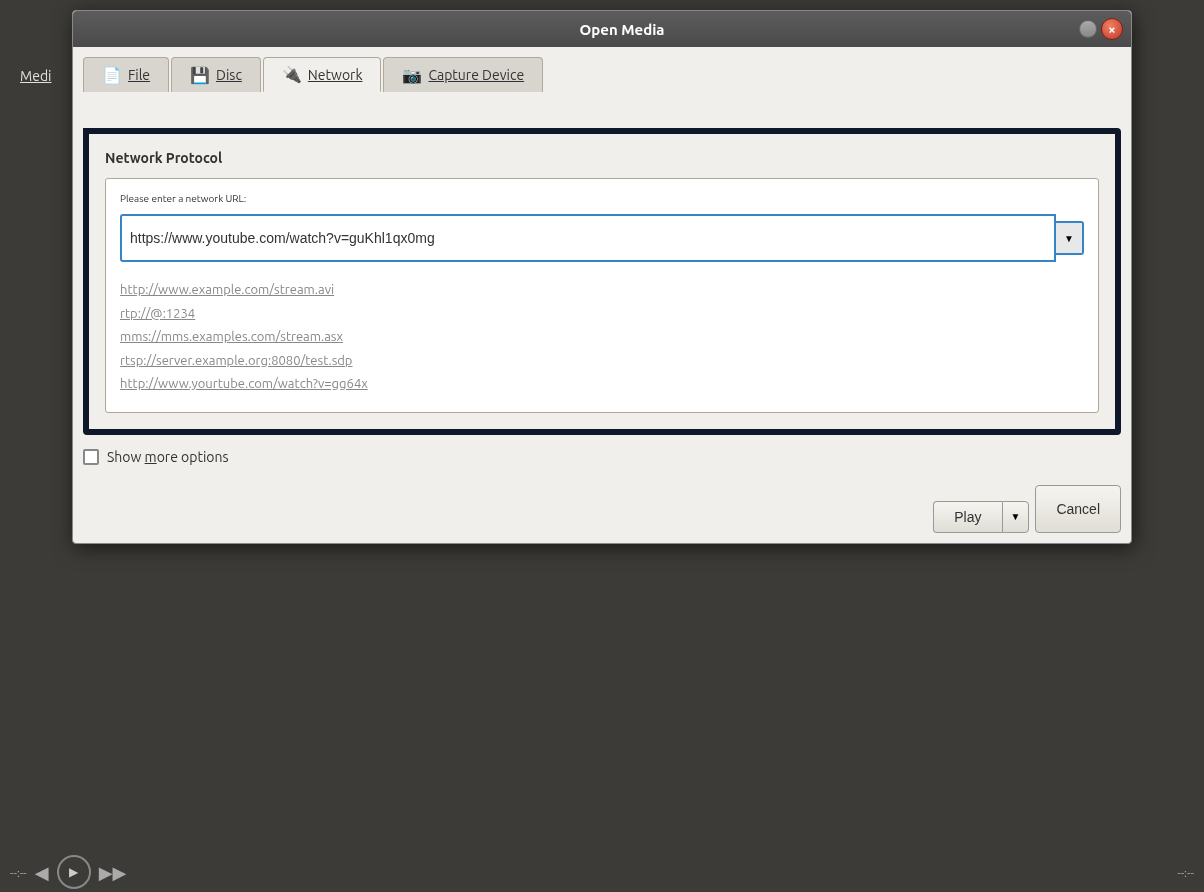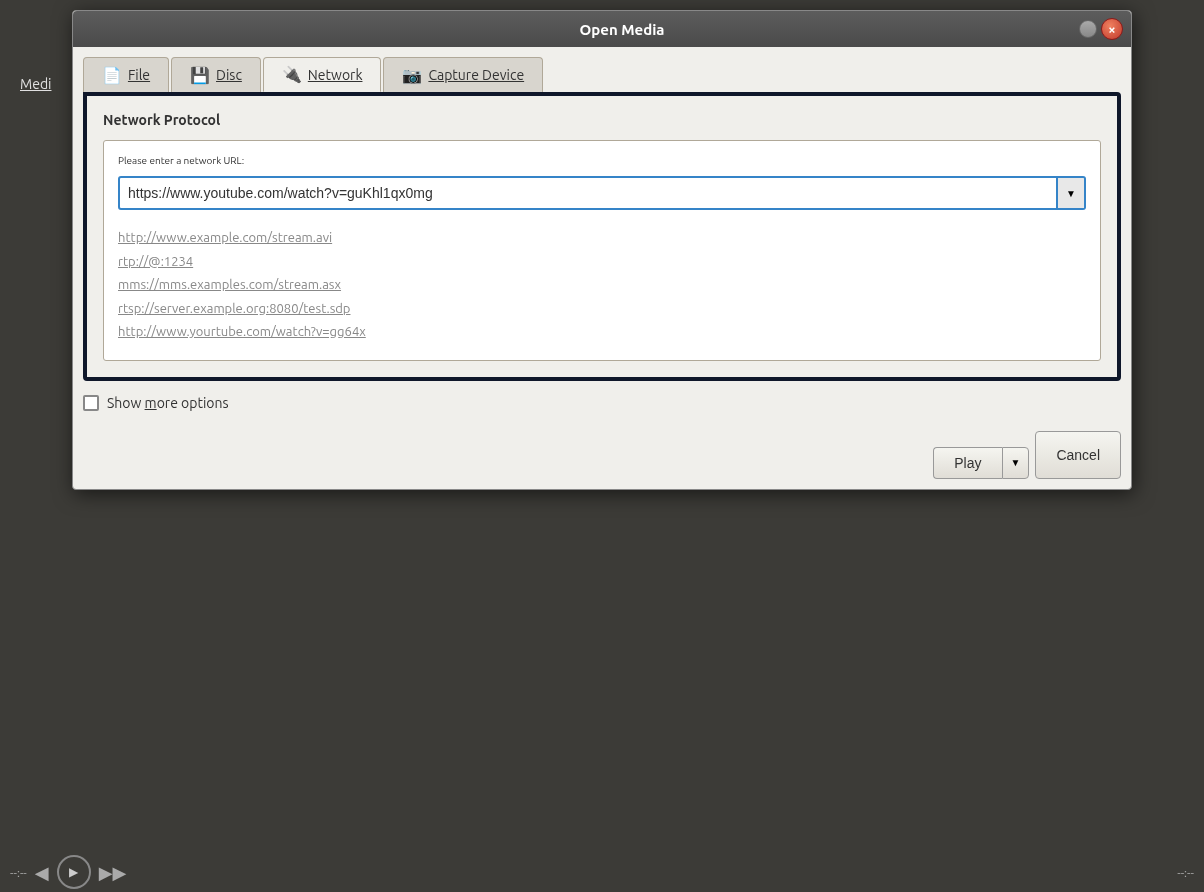--- a/index.html
+++ b/index.html
@@ -22,21 +22,21 @@
     }
 
     .desktop-bg {
       position: absolute;
       top: 0; left: 0; right: 0; bottom: 0;
       background: #3c3b37;
     }
 
     .media-label {
       position: absolute;
-      top: 76px;
+      top: 68px;
       left: 20px;
       color: #e0e0e0;
       font-size: 14px;
       text-decoration: underline;
     }
 
     .bottom-bar {
       position: absolute;
       bottom: 0;
       left: 0;
@@ -189,25 +189,26 @@
     .tab-icon {
       font-size: 16px;
     }
 
     .tab-label {
       text-decoration: underline;
     }
 
     
     .panel {
-      border: 4px solid #0f172a;
+      border: 6px solid #0f172a;
       border-radius: 0 4px 4px 4px;
       background: #f0efeb;
       padding: 16px;
       flex: 1;
+      margin-top: 36px;
     }
 
     .section-title {
       font-size: 14px;
       font-weight: bold;
       color: #333;
       margin-bottom: 12px;
     }
 
     .url-box {
@@ -224,21 +225,21 @@
     }
 
     .url-input-row {
       display: flex;
       align-items: center;
       margin-bottom: 14px;
     }
 
     .url-input {
       flex: 1;
-      height: 34px;
+      height: 48px;
       border: 2px solid #3584c8;
       border-radius: 3px 0 0 3px;
       padding: 8px 8px;
       font-size: 14px;
       color: #333;
       background: #fff;
       outline: none;
     }
 
     .url-dropdown-btn {

